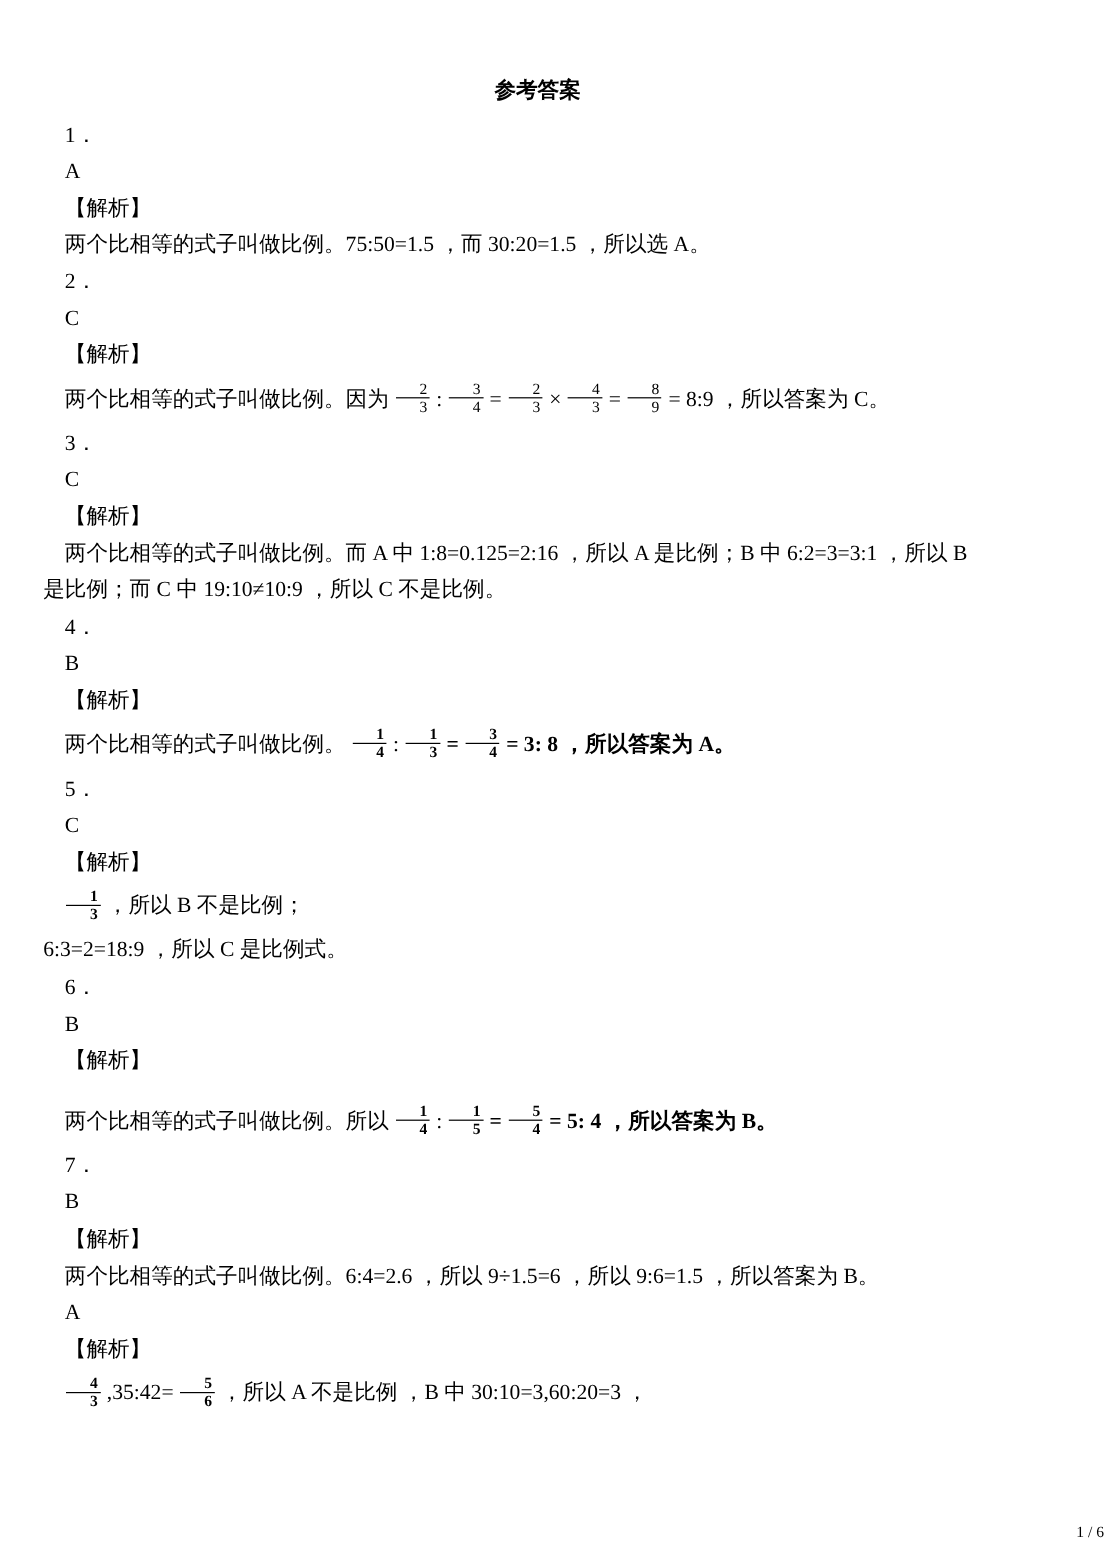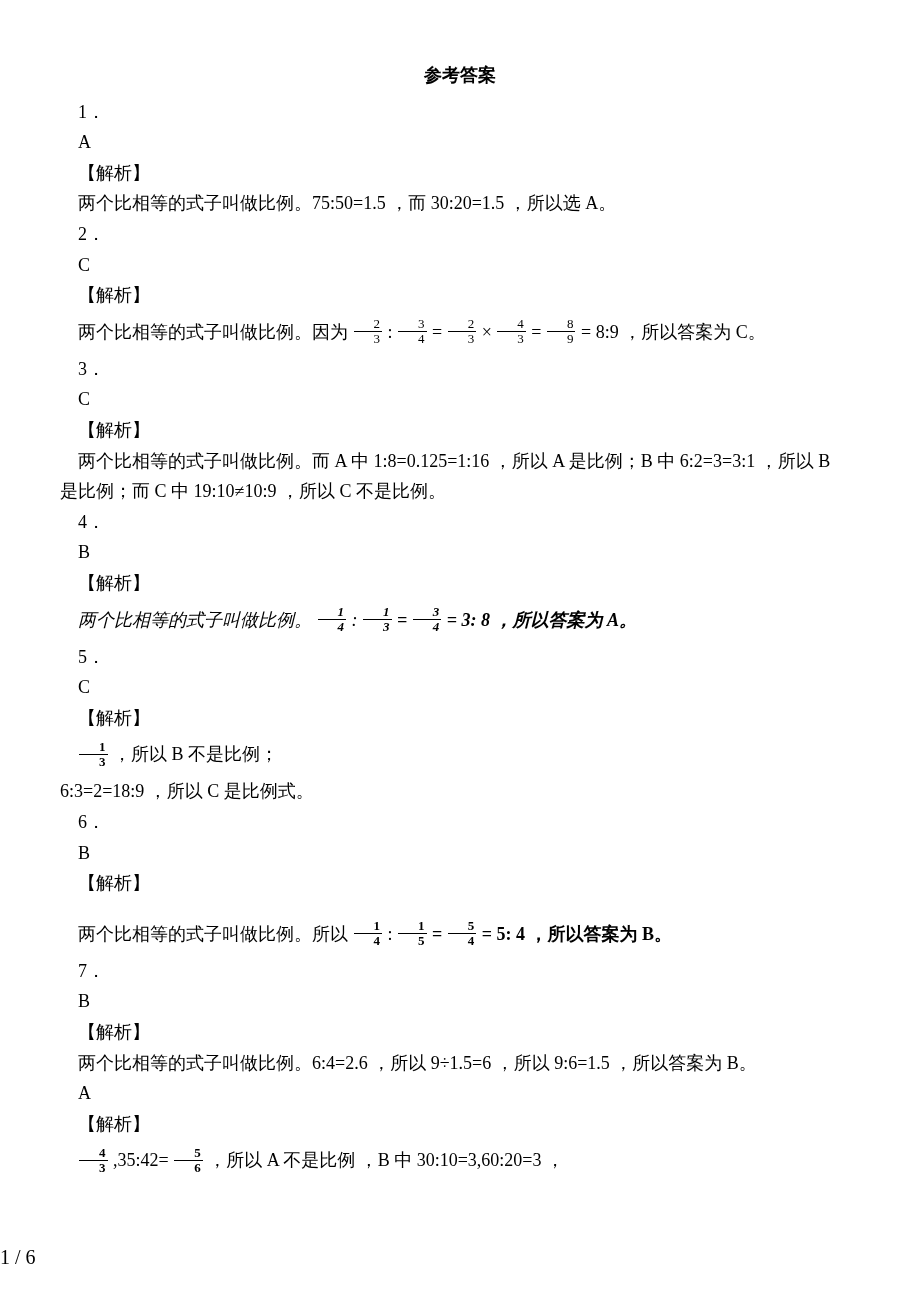--- a/index.html
+++ b/index.html
@@ -4,21 +4,21 @@
 <style>
   html, body {
     margin: 0;
     padding: 0;
     background: #fff;
     width: 920px;
   }
   .page {
     width: 920px;
     min-height: 1302px;
-    padding: 60px 60px 40px 60px;
+    padding: 60px 60px 40px 36px;
     box-sizing: border-box;
     font-family: "SimSun", "Songti SC", serif;
     font-size: 18px;
     color: #000;
     line-height: 1.7;
     position: relative;
   }
   .title {
     text-align: center;
     font-family: "SimHei", "Heiti SC", sans-serif;
@@ -46,26 +46,26 @@
   }
   .frac .den {
     display: block;
     padding: 0 2px;
   }
   .math-bold {
     font-weight: bold;
   }
   .footer {
     position: absolute;
-    bottom: 28px;
+    bottom: 14px;
     width: 100%;
     left: 0;
-    text-align: left;
+    text-align: right;
     font-family: "SimSun", serif;
-    font-size: 20px;
+    font-size: 13px;
   }
 </style>
 </head>
 <body>
 
 <div class="page">
 
   <div class="title">参考答案</div>
 
   <div class="indent">1．</div>
@@ -87,27 +87,27 @@
     <span class="frac"><span class="num">4</span><span class="den">3</span></span>
     <span>=</span>
     <span class="frac"><span class="num">8</span><span class="den">9</span></span>
     <span>=</span>
     <span>8:9 ，所以答案为 C。</span>
   </div>
 
   <div class="indent">3．</div>
   <div class="indent">C</div>
   <div class="indent">【解析】</div>
-  <div class="indent">两个比相等的式子叫做比例。而 A 中 1:8=0.125=1:16 ，所以 A 是比例；B 中 6:2=3=3:1 ，所以 B</div>
+  <div class="indent">两个比相等的式子叫做比例。而 A 中 1:8=0.125=2:16 ，所以 A 是比例；B 中 6:2=3=3:1 ，所以 B</div>
   <div>是比例；而 C 中 19:10≠10:9 ，所以 C 不是比例。</div>
 
   <div class="indent">4．</div>
   <div class="indent">B</div>
   <div class="indent">【解析】</div>
-  <div class="indent" style="margin-top:6px; margin-bottom:6px;font-style:italic;">
+  <div class="indent" style="margin-top:6px; margin-bottom:6px;">
     <span>两个比相等的式子叫做比例。</span>
     <span class="frac math-bold"><span class="num">1</span><span class="den">4</span></span>
     <span>:</span>
     <span class="frac math-bold"><span class="num">1</span><span class="den">3</span></span>
     <span class="math-bold"> = </span>
     <span class="frac math-bold"><span class="num">3</span><span class="den">4</span></span>
     <span class="math-bold"> = 3: 8 ，所以答案为 A。</span>
   </div>
 
   <div class="indent">5．</div>

